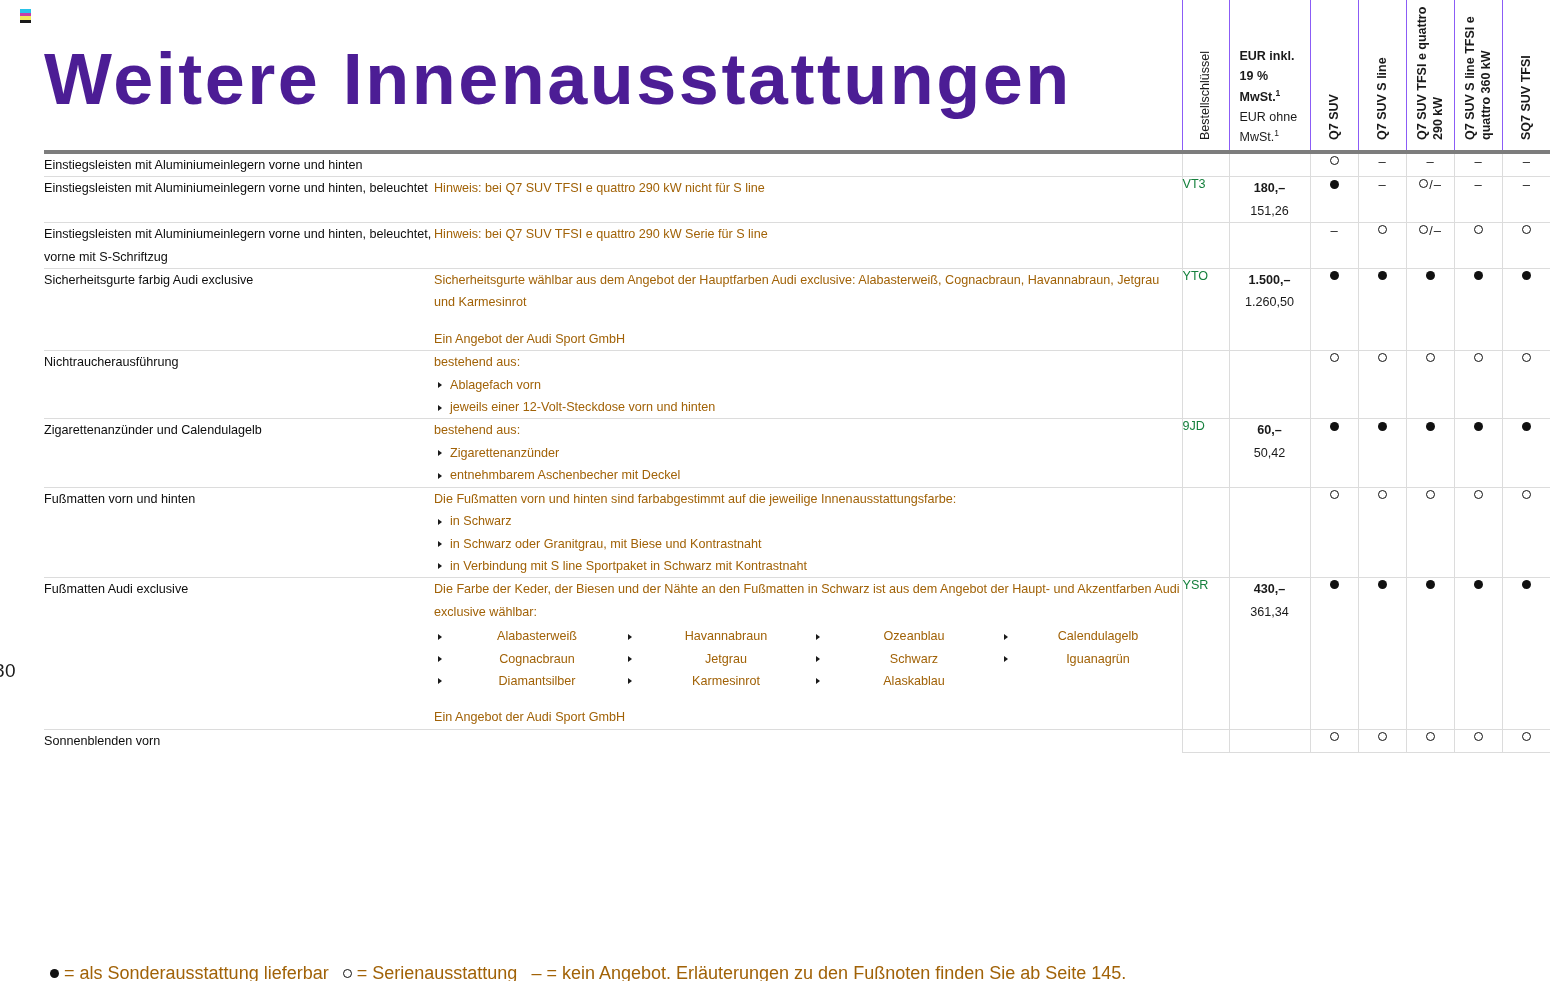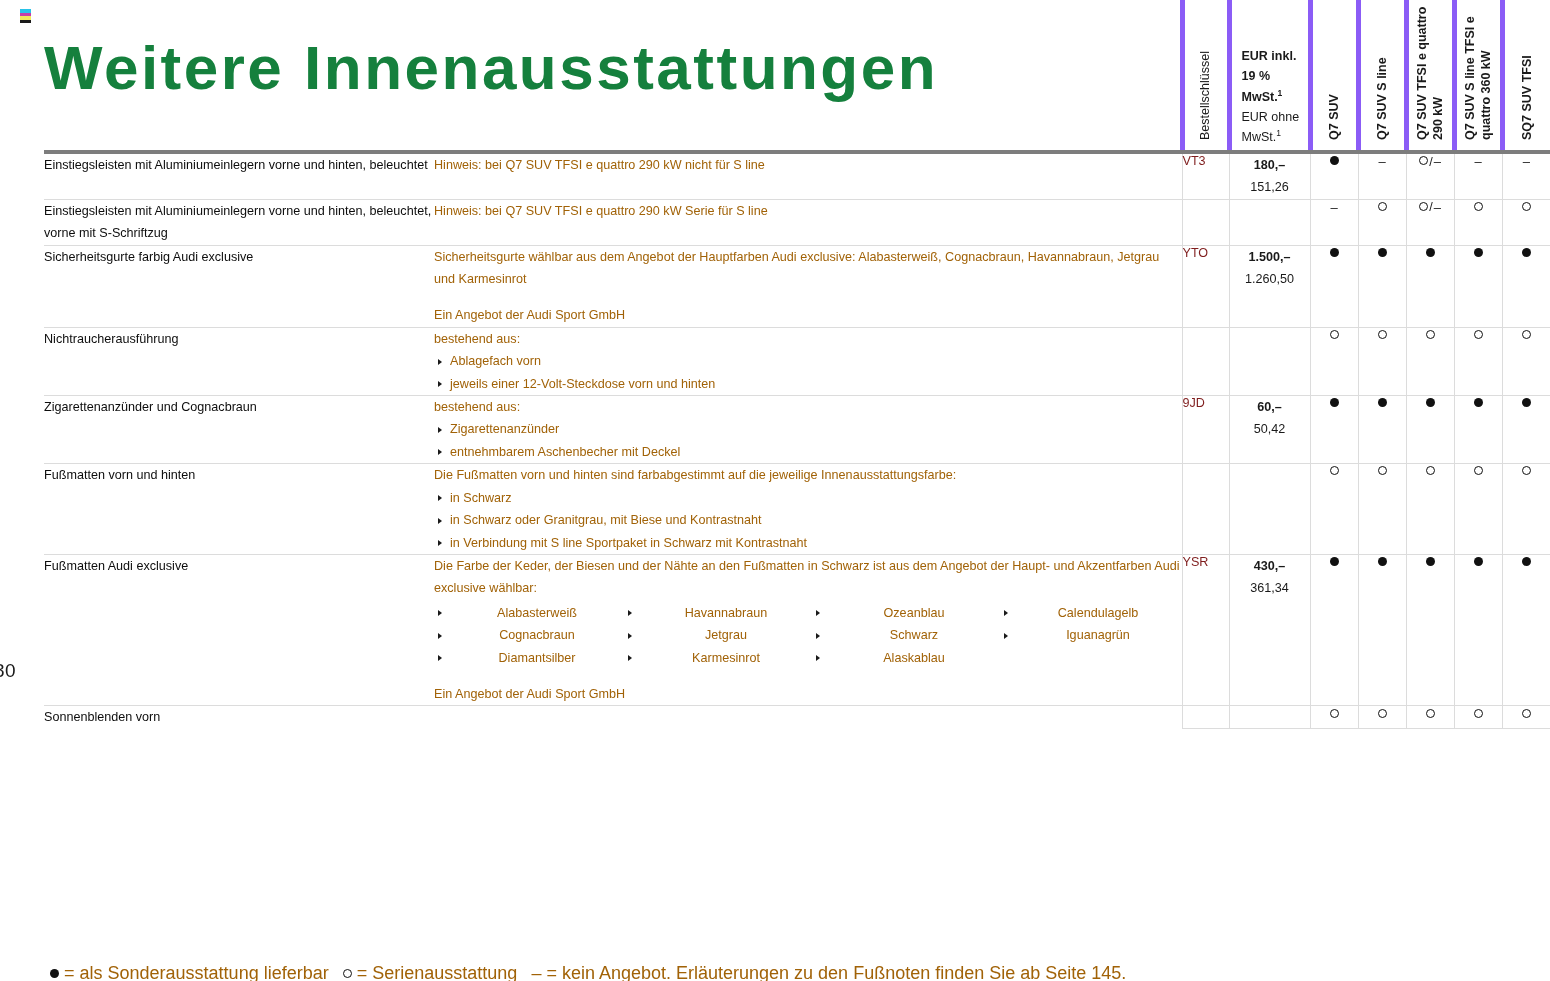--- a/index.html
+++ b/index.html
@@ -34,24 +34,24 @@
     left: -6px; top: 660px;
     font-size: 19px;
     color: #1a1a1a;
     letter-spacing: .5px;
   }
 
   
   #title {
     position: absolute;
     left: 44px; top: -8px;
-    font-size: 62px;
+    font-size: 72px;
     font-weight: bold;
     letter-spacing: 2.5px;
-    color: #15803d;
+    color: #4c1d95;
     white-space: nowrap;
     line-height: 1.1;
   }
 
   
   table#spec {
     position: absolute;
     left: 44px; top: 0;
     width: 1482px;
     border-collapse: collapse;
@@ -65,21 +65,21 @@
 
   
   col.c-name  { width: 390px; }
   col.c-desc  { width: 748px; }
   col.c-key   { width: 47px; }
   col.c-price { width: 81px; }
   col.c-sym   { width: 48px; }
 
   
   tr.head-row { height: 150px; }
-  tr.head-row td { border-left: 5px solid #8b5cf6; }
+  tr.head-row td { border-left: 1px solid #8b5cf6; }
   tr.head-row td.h-name, tr.head-row td.h-desc { border-left: none; }
 
   .vhead {
     writing-mode: vertical-rl;
     transform: rotate(180deg);
     font-size: 12.5px;
     line-height: 1.32;
     color: #1a1a1a;
     height: 138px;
     display: block;
@@ -144,21 +144,21 @@
     padding: 14px 12px 16px 8px;
   }
   td.c-desc-cell {
     font-size: 12.6px;
     line-height: 1.78;
     color: #a16207;
     padding: 14px 14px 16px 0px;
   }
   td.c-key-cell {
     font-size: 12.6px;
-    color: #7f1d1d;
+    color: #15803d;
     padding: 14px 0 0 8px;
   }
   td.c-price-cell {
     font-size: 12.6px;
     color: #1a1a1a;
     padding: 14px 10px 0 0;
     text-align: center;
     line-height: 1.78;
   }
   td.c-price-cell .gross { font-weight: bold; }
@@ -311,20 +311,31 @@
             </div>
         </td>
       </tr>
       <tr class="thick-sep">
         <td class="span-left" colspan="2"></td>
         <td class="span-right" colspan="7"></td>
       </tr>
     </thead>
     <tbody id="tbody">
         <tr class="data-row">
+          <td class="c-name-cell">Einstiegsleisten mit Aluminiumeinlegern vorne und hinten</td>
+          <td class="c-desc-cell"></td>
+          <td class="c-key-cell"></td>
+          <td class="c-price-cell"></td>
+          <td class="c-sym-cell"><span class="sym-open"></span></td>
+          <td class="c-sym-cell"><span class="sym-dash">–</span></td>
+          <td class="c-sym-cell"><span class="sym-dash">–</span></td>
+          <td class="c-sym-cell"><span class="sym-dash">–</span></td>
+          <td class="c-sym-cell"><span class="sym-dash">–</span></td>
+        </tr>
+        <tr class="data-row">
           <td class="c-name-cell">Einstiegsleisten mit Aluminiumeinlegern vorne und hinten, beleuchtet</td>
           <td class="c-desc-cell">
             <div>Hinweis: bei Q7 SUV TFSI e quattro 290 kW nicht für S line</div>
           </td>
           <td class="c-key-cell">VT3</td>
           <td class="c-price-cell">
             <div class="gross">180,–</div>
             <div>151,26</div>
           </td>
           <td class="c-sym-cell"><span class="sym-filled"></span></td>
@@ -383,21 +394,21 @@
           </td>
           <td class="c-key-cell"></td>
           <td class="c-price-cell"></td>
           <td class="c-sym-cell"><span class="sym-open"></span></td>
           <td class="c-sym-cell"><span class="sym-open"></span></td>
           <td class="c-sym-cell"><span class="sym-open"></span></td>
           <td class="c-sym-cell"><span class="sym-open"></span></td>
           <td class="c-sym-cell"><span class="sym-open"></span></td>
         </tr>
         <tr class="data-row">
-          <td class="c-name-cell">Zigarettenanzünder und Cognacbraun</td>
+          <td class="c-name-cell">Zigarettenanzünder und Calendulagelb</td>
           <td class="c-desc-cell">
             <div>bestehend aus:</div>
             <ul class="bullets">
               <li>Zigarettenanzünder</li>
               <li>entnehmbarem Aschenbecher mit Deckel</li>
             </ul>
           </td>
           <td class="c-key-cell">9JD</td>
           <td class="c-price-cell">
             <div class="gross">60,–</div>

